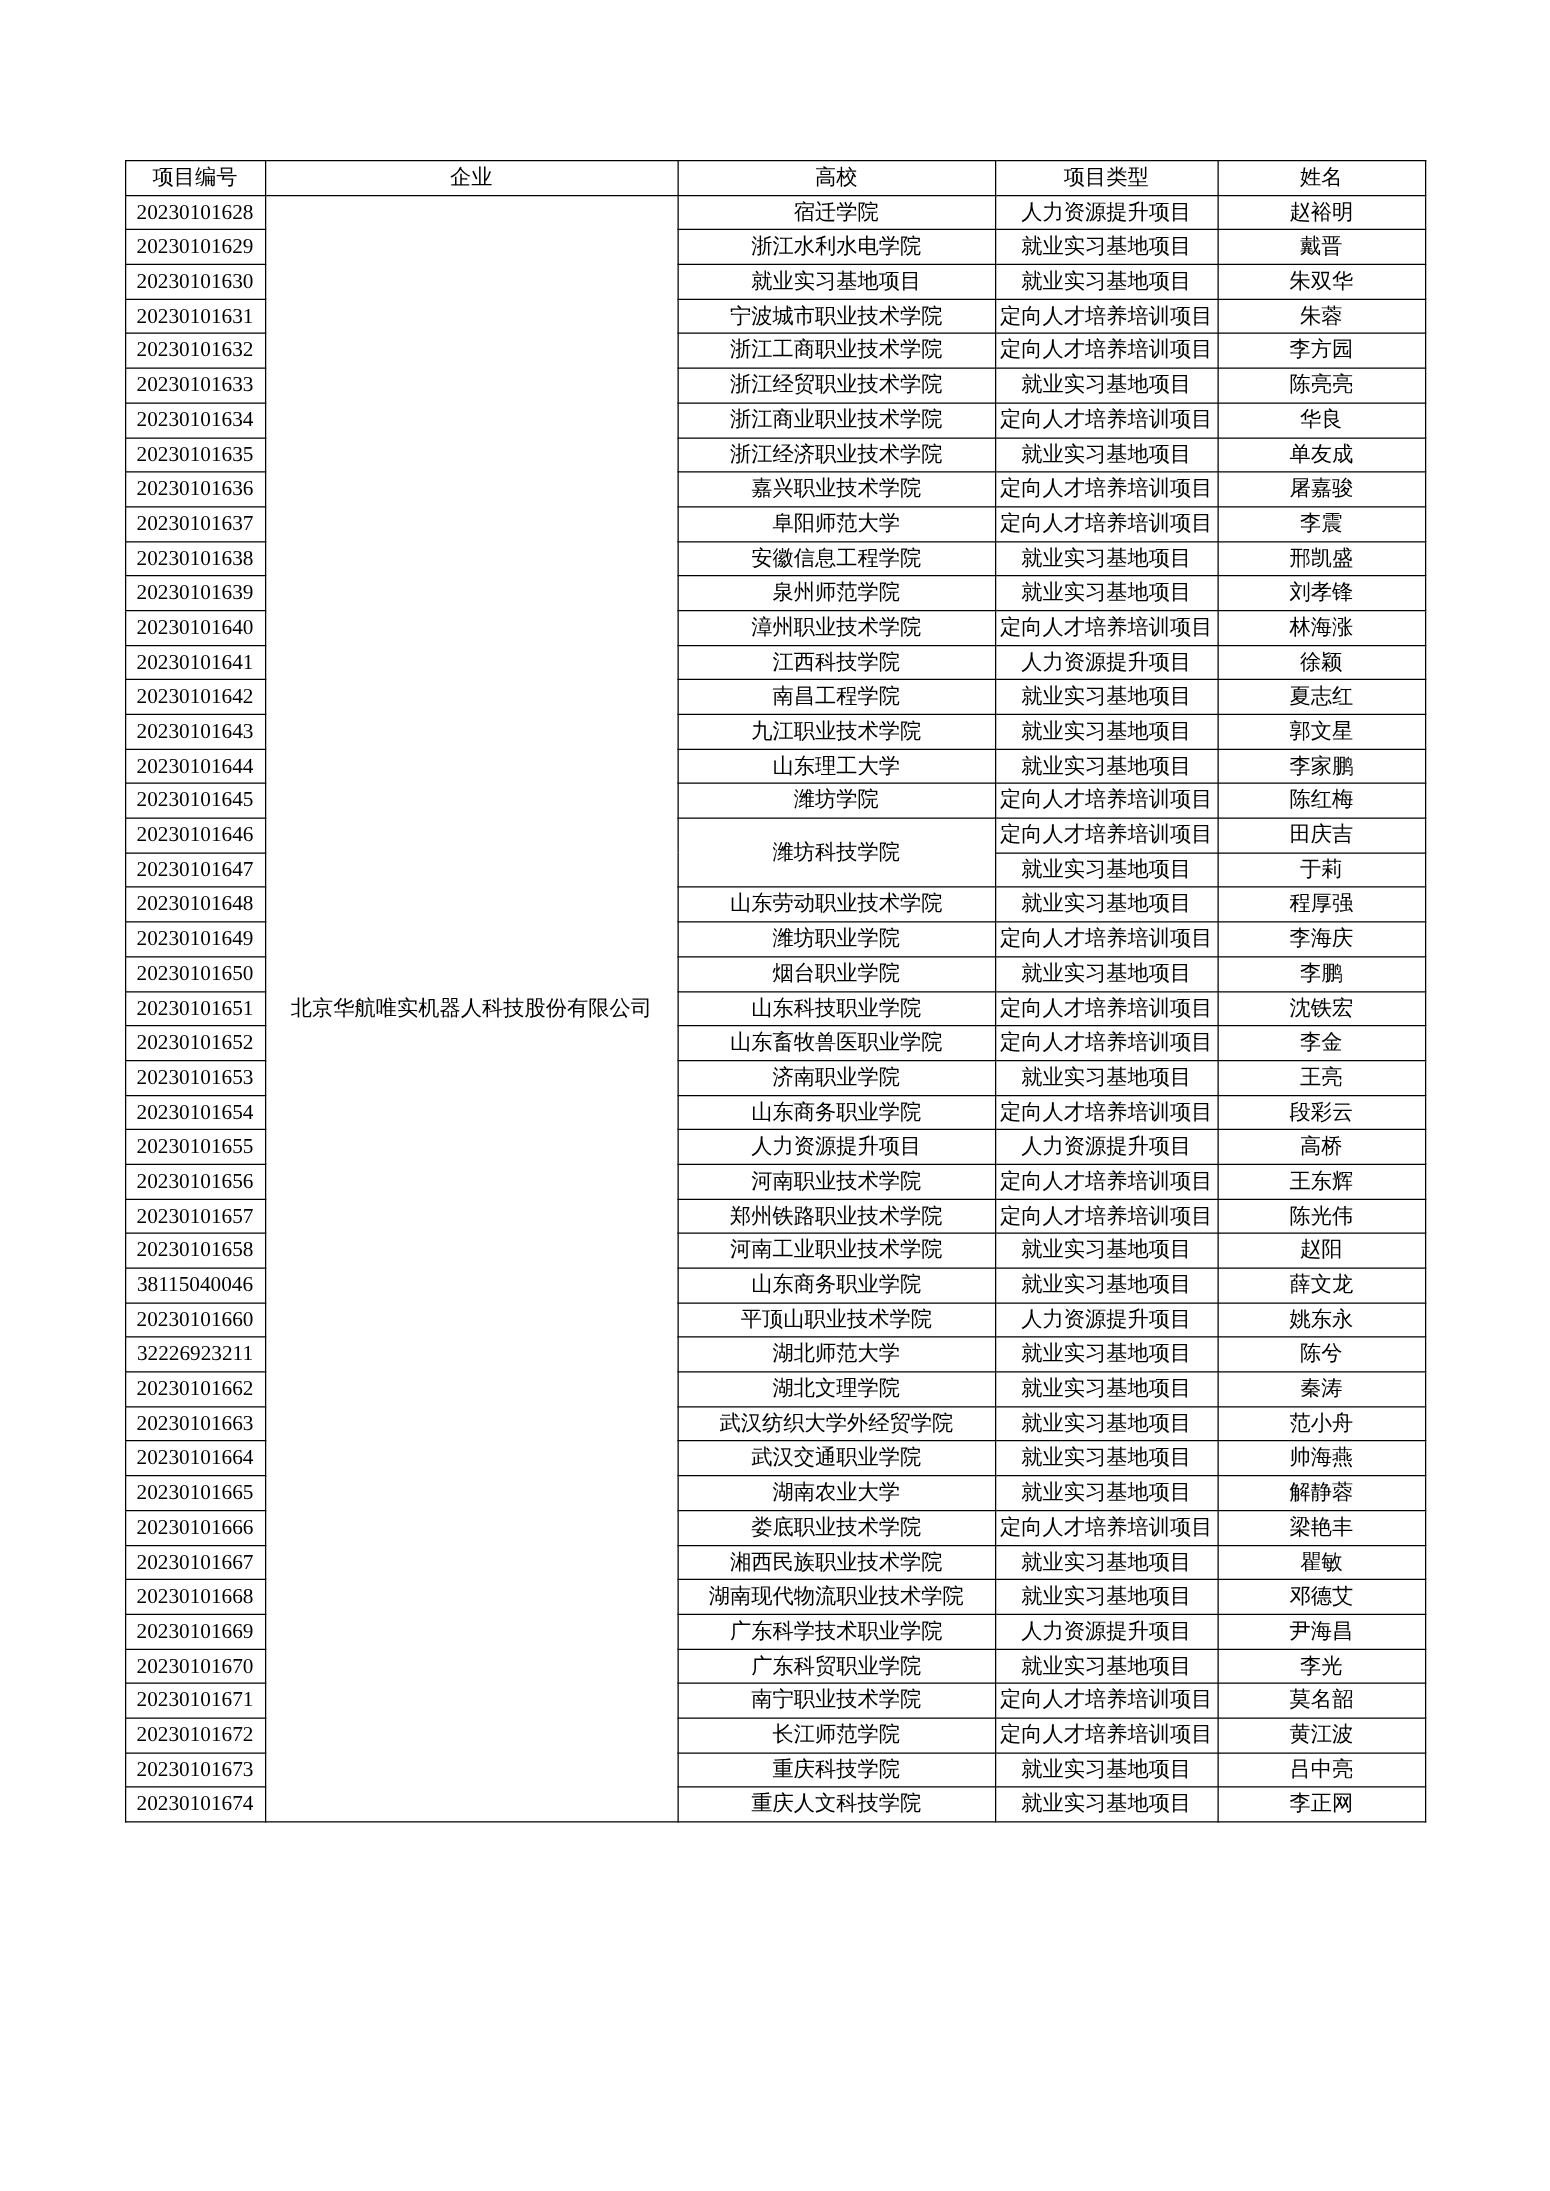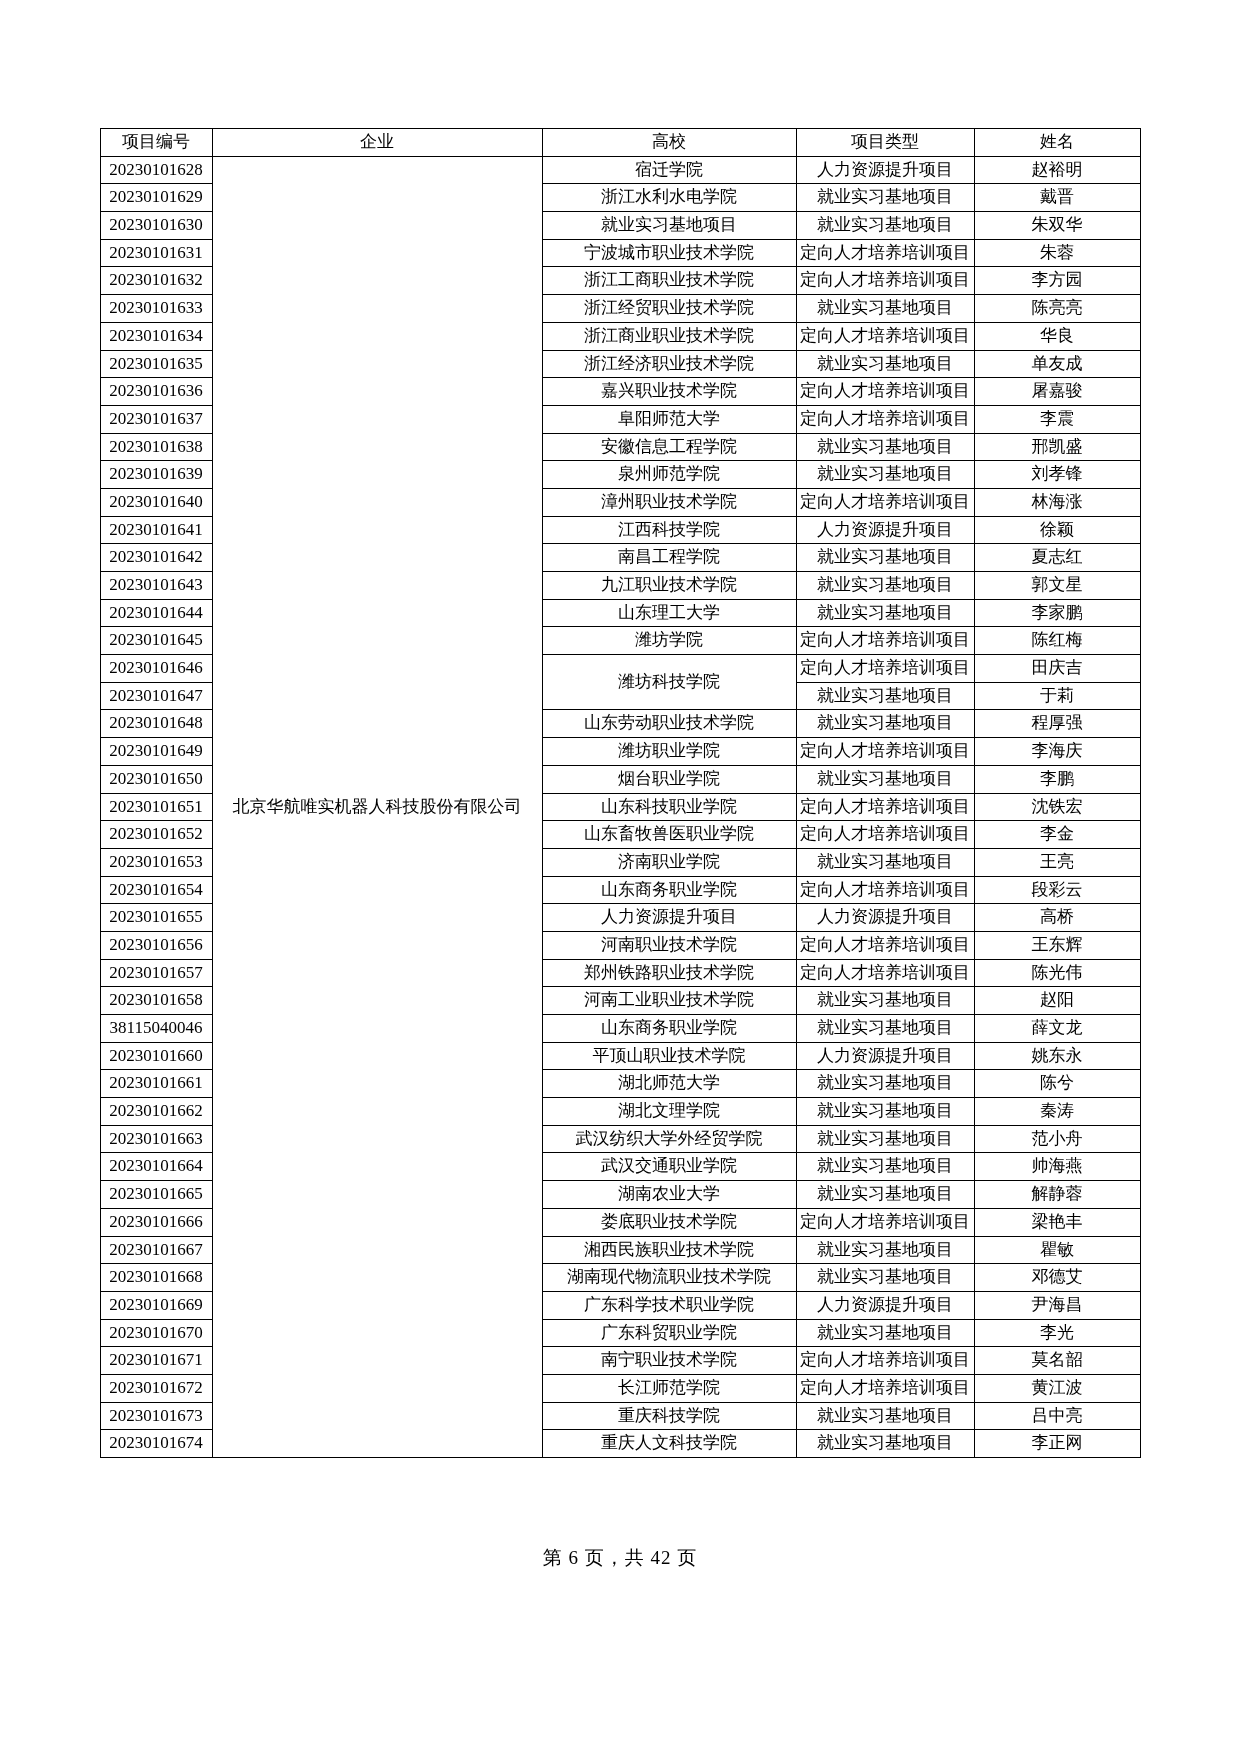--- a/index.html
+++ b/index.html
@@ -269,21 +269,21 @@
           <td>就业实习基地项目</td>
           <td>薛文龙</td>
         </tr>
         <tr>
           <td>20230101660</td>
           <td>平顶山职业技术学院</td>
           <td>人力资源提升项目</td>
           <td>姚东永</td>
         </tr>
         <tr>
-          <td>20230101661</td>
+          <td>32226923211</td>
           <td>湖北师范大学</td>
           <td>就业实习基地项目</td>
           <td>陈兮</td>
         </tr>
         <tr>
           <td>20230101662</td>
           <td>湖北文理学院</td>
           <td>就业实习基地项目</td>
           <td>秦涛</td>
         </tr>
@@ -355,14 +355,13 @@
         </tr>
         <tr>
           <td>20230101674</td>
           <td>重庆人文科技学院</td>
           <td>就业实习基地项目</td>
           <td>李正网</td>
         </tr>
       </tbody>
   </table>
 
-  <div class="footer">第 6 页，共 42 页</div>
 </div>
 
 </body></html>

